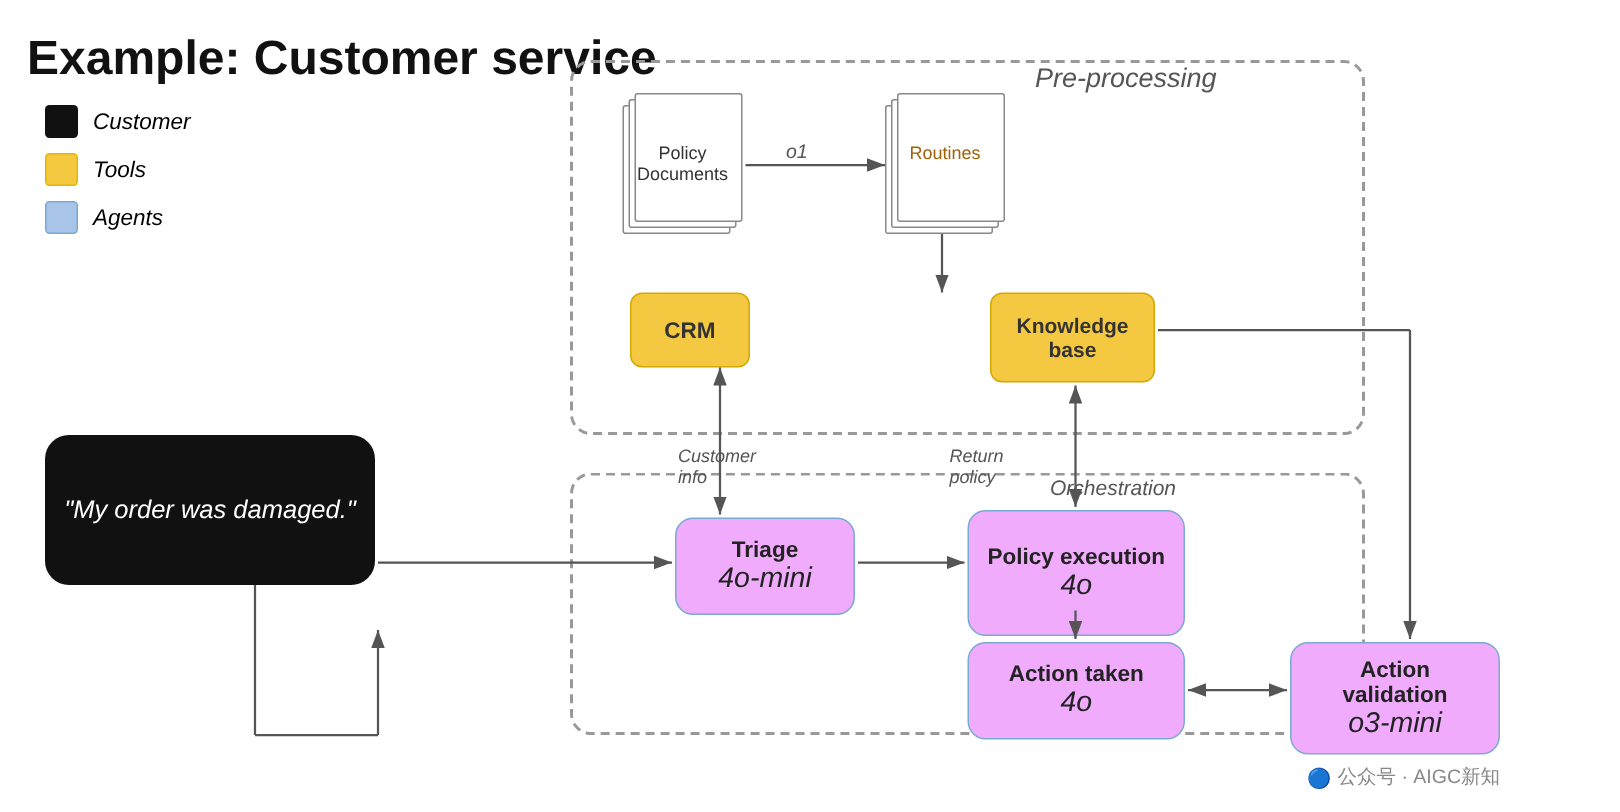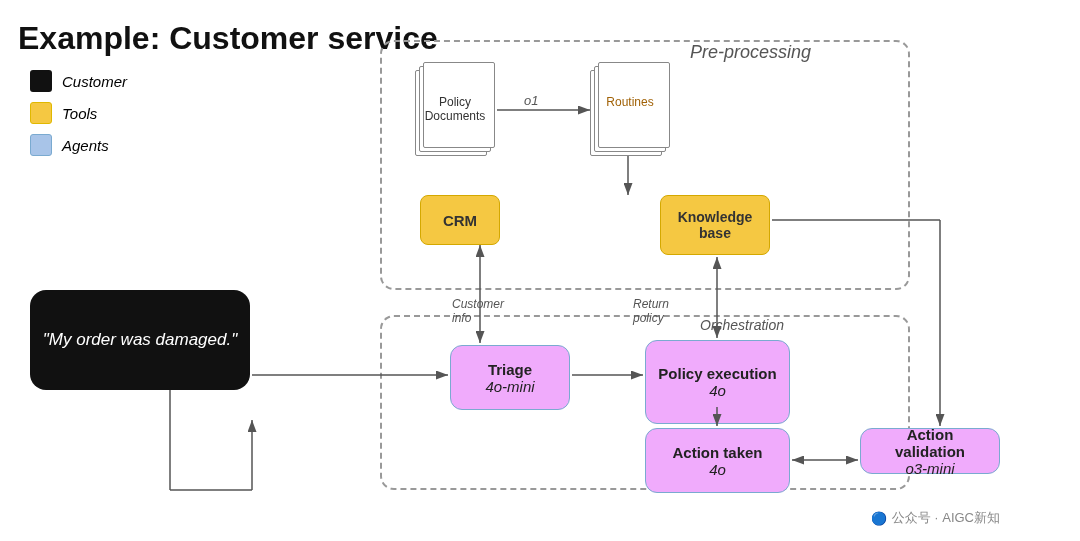--- a/index.html
+++ b/index.html
@@ -203,21 +203,21 @@
       text-align: center;
       padding: 8px 12px;
       position: absolute;
     }
     .blue-box .agent-name {
       font-weight: 600;
       font-size: 15px;
     }
     .blue-box .agent-model {
       font-style: italic;
-      font-size: 15px;
+      font-size: 19px;
     }
 
     
     .triage-box {
       top: 345px;
       left: 450px;
       width: 120px;
       height: 65px;
     }
 
@@ -235,21 +235,21 @@
       left: 645px;
       width: 145px;
       height: 65px;
     }
 
     
     .action-val-box {
       top: 428px;
       left: 860px;
       width: 140px;
-      height: 46px;
+      height: 75px;
     }
 
     
     .arrows-svg {
       position: absolute;
       top: 0;
       left: 0;
       width: 1080px;
       height: 541px;
       pointer-events: none;

